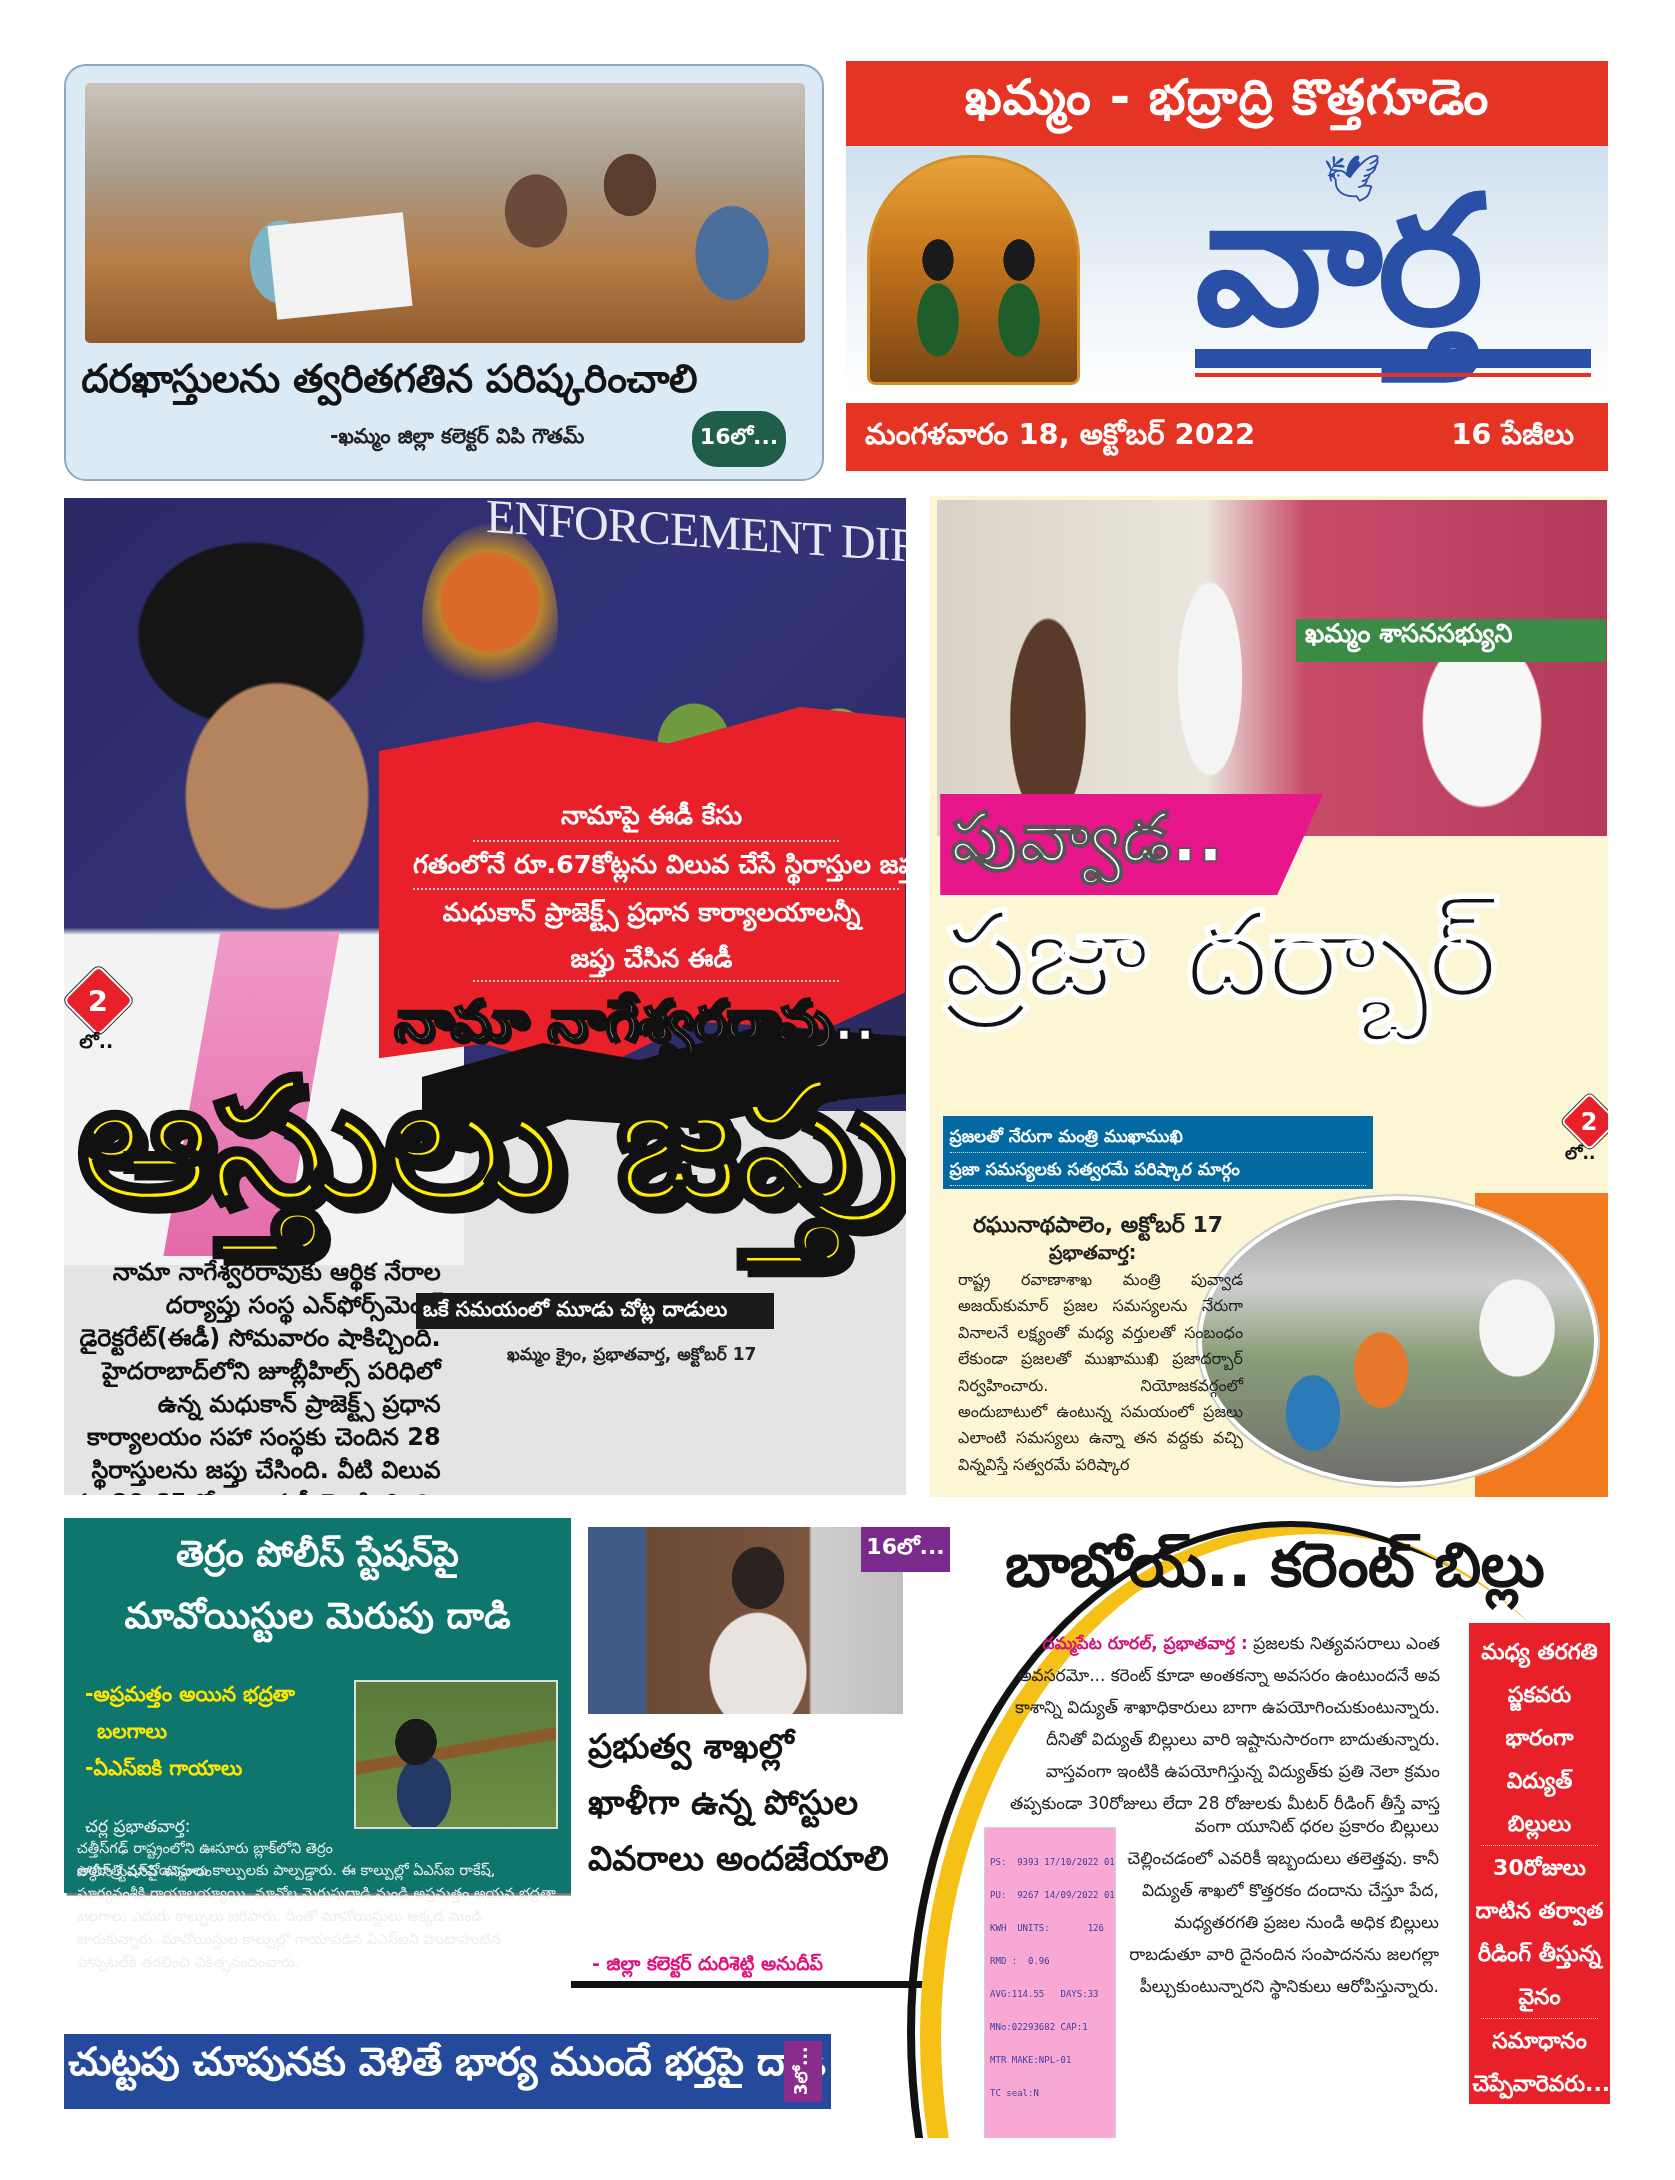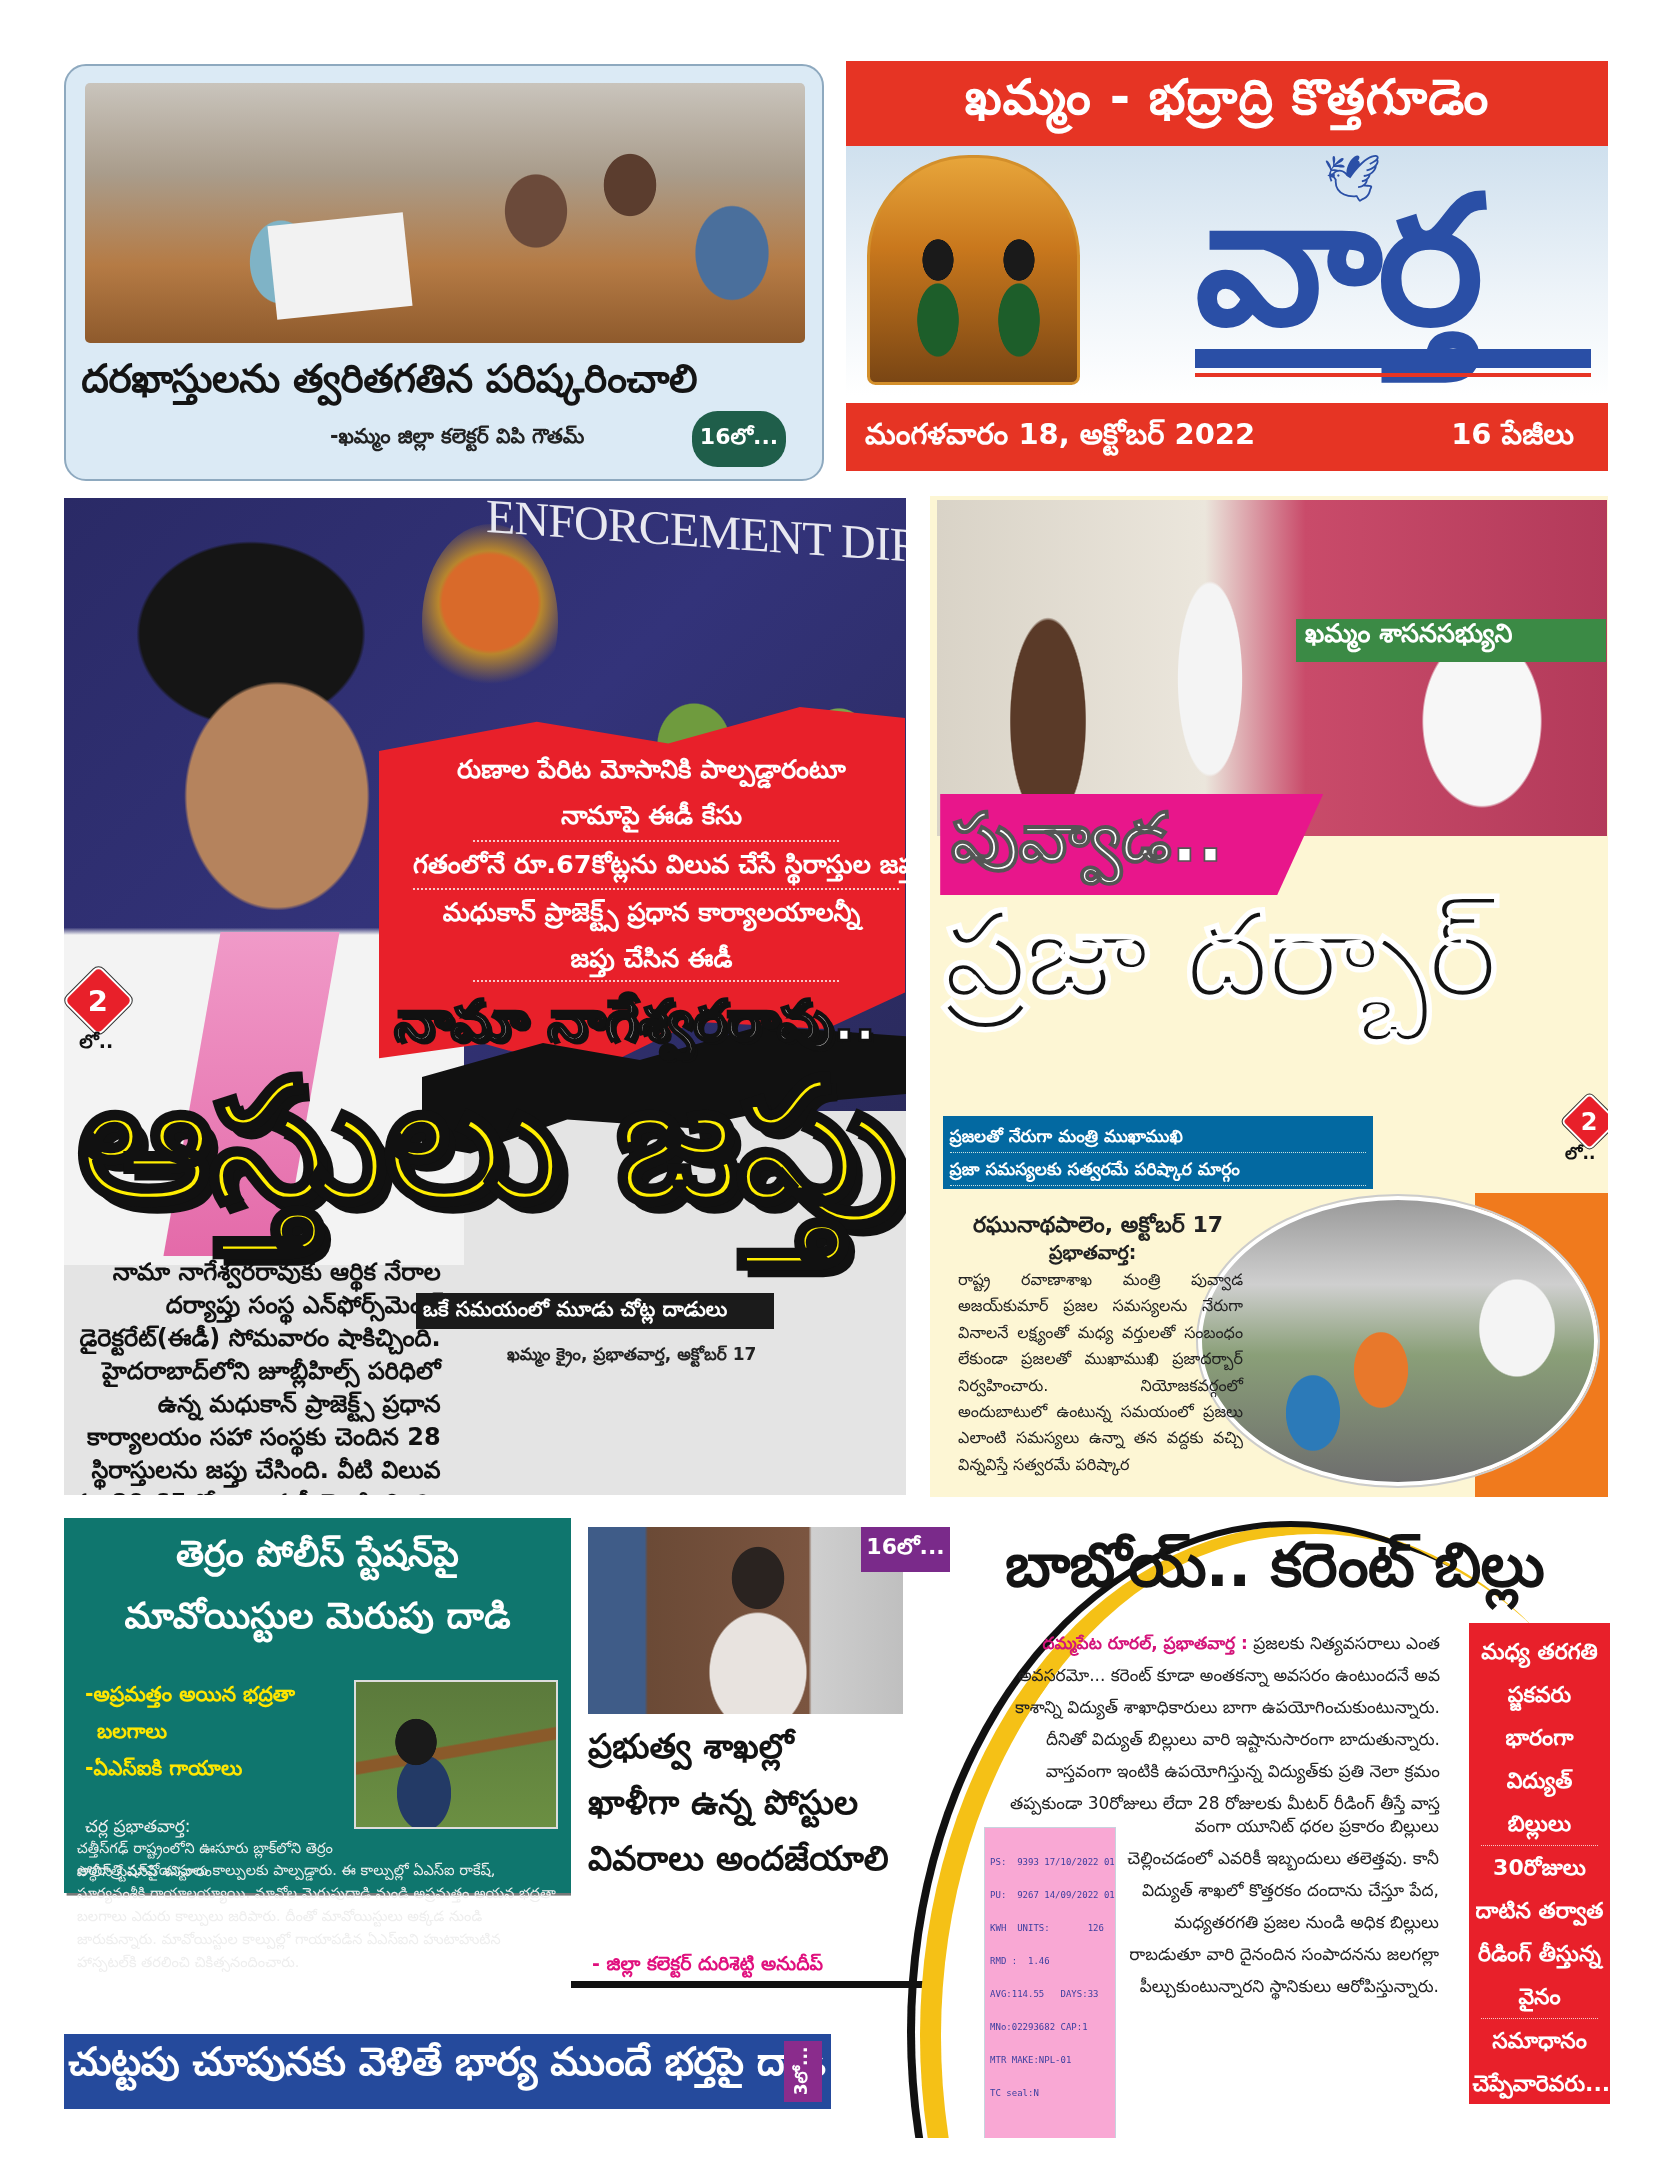--- a/index.html
+++ b/index.html
@@ -167,21 +167,20 @@
 
 <article id="lead" class="abs">
   <div class="abs photo-bg"></div>
   <div class="abs emblem"></div>
   <div class="abs ed-sign">ENFORCEMENT DIRECTORATE (ED)</div>
   <div class="abs plants"></div>
   <div class="abs portrait"></div>
   <div class="abs red-slab"></div>
   <div class="abs black-rip"></div>
 
-  <div class="abs deck" style="top:256px">రుణాల పేరిట మోసానికి పాల్పడ్డారంటూ</div>
   <div class="abs deck" style="top:302px">నామాపై ఈడీ కేసు</div>
   <div class="abs deck-sep" style="top:342px"></div>
   <div class="abs deck" style="top:351px">గతంలోనే రూ.67కోట్లను విలువ చేసే స్థిరాస్తుల జప్తు</div>
   <div class="abs deck-sep" style="top:390px;left:349px;width:486px"></div>
   <div class="abs deck" style="top:399px">మధుకాన్ ప్రాజెక్ట్స్ ప్రధాన కార్యాలయాలన్నీ</div>
   <div class="abs deck" style="top:445px">జప్తు చేసిన ఈడీ</div>
   <div class="abs deck-sep" style="top:482px"></div>
 
   <div class="abs name-line">నామా నాగేశ్వరరావు..</div>
   <div class="abs ref-badge">
@@ -242,21 +241,21 @@
 <article id="bill" class="abs">
   <div class="abs swoosh-yellow"></div>
   <div class="abs swoosh-black"></div>
   <div class="abs swoosh-mask"></div>
   <div class="abs head">బాబోయ్.. కరెంట్ బిల్లు</div>
   <div class="abs lead-para"><span class="src">దమ్మపేట రూరల్, ప్రభాతవార్త :</span><span> ప్రజలకు నిత్యవసరాలు ఎంత అవసరమో... కరెంట్ కూడా అంతకన్నా అవసరం ఉంటుందనే అవ కాశాన్ని విద్యుత్ శాఖాధికారులు బాగా ఉపయోగించుకుంటున్నారు. దీనితో విద్యుత్ బిల్లులు వారి ఇష్టానుసారంగా బాదుతున్నారు. వాస్తవంగా ఇంటికి ఉపయోగిస్తున్న విద్యుత్‌కు ప్రతి నెలా క్రమం తప్పకుండా 30రోజులు లేదా 28 రోజులకు మీటర్ రీడింగ్ తీస్తే వాస్త</span></div>
   <div class="abs receipt">
     <div>PS:  9393 17/10/2022 01</div>
     <div>PU:  9267 14/09/2022 01</div>
     <div>KWH  UNITS:       126</div>
-    <div>RMD :  1.46</div>
+    <div>RMD :  0.96</div>
     <div>AVG:114.55   DAYS:33</div>
     <div>MNo:02293682 CAP:1</div>
     <div>MTR MAKE:NPL-01</div>
     <div>TC seal:N</div>
     
     
     
     
     
     

